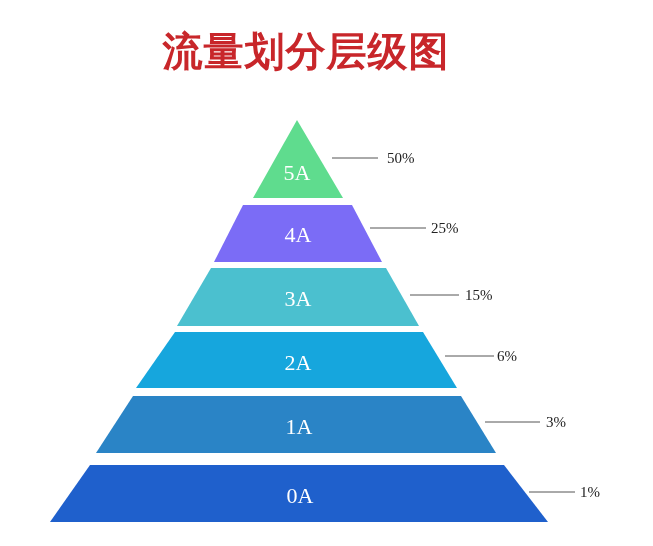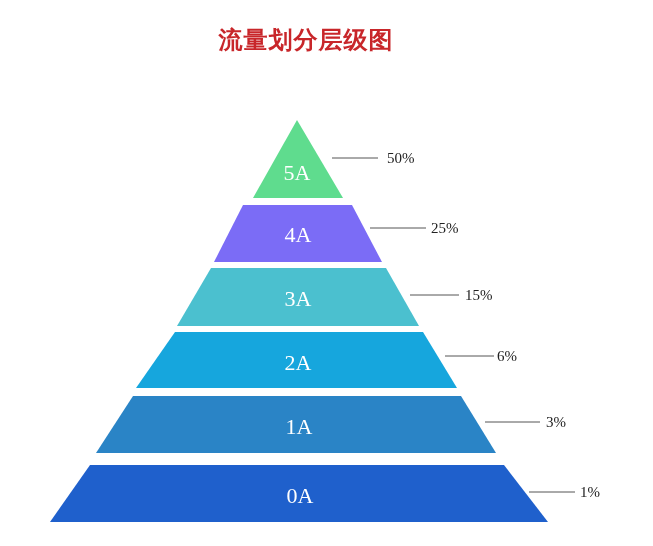--- a/index.html
+++ b/index.html
@@ -1,20 +1,20 @@
 <!DOCTYPE html>
 <html><head>
   <meta charset="utf-8">
   <style>
     html, body { margin: 0; padding: 0; background: #ffffff; }
     body { width: 653px; height: 546px; position: relative; overflow: hidden; }
     .title {
       position: absolute; left: 0; top: 24px; width: 612px; text-align: center;
       font-family: "DejaVu Serif", "Liberation Serif", serif;
-      font-size: 24px; font-weight: bold; color: #c8262a; letter-spacing: 1px;
+      font-size: 40px; font-weight: bold; color: #c8262a; letter-spacing: 1px;
     }
     svg.pyr { position: absolute; left: 0; top: 0; }
     .layer-label {
       font-family: "Liberation Serif", "DejaVu Serif", serif;
       font-size: 22px; fill: #ffffff;
     }
     .pct-label {
       font-family: "Liberation Serif", "DejaVu Serif", serif;
       font-size: 15px; fill: #222222;
     }

